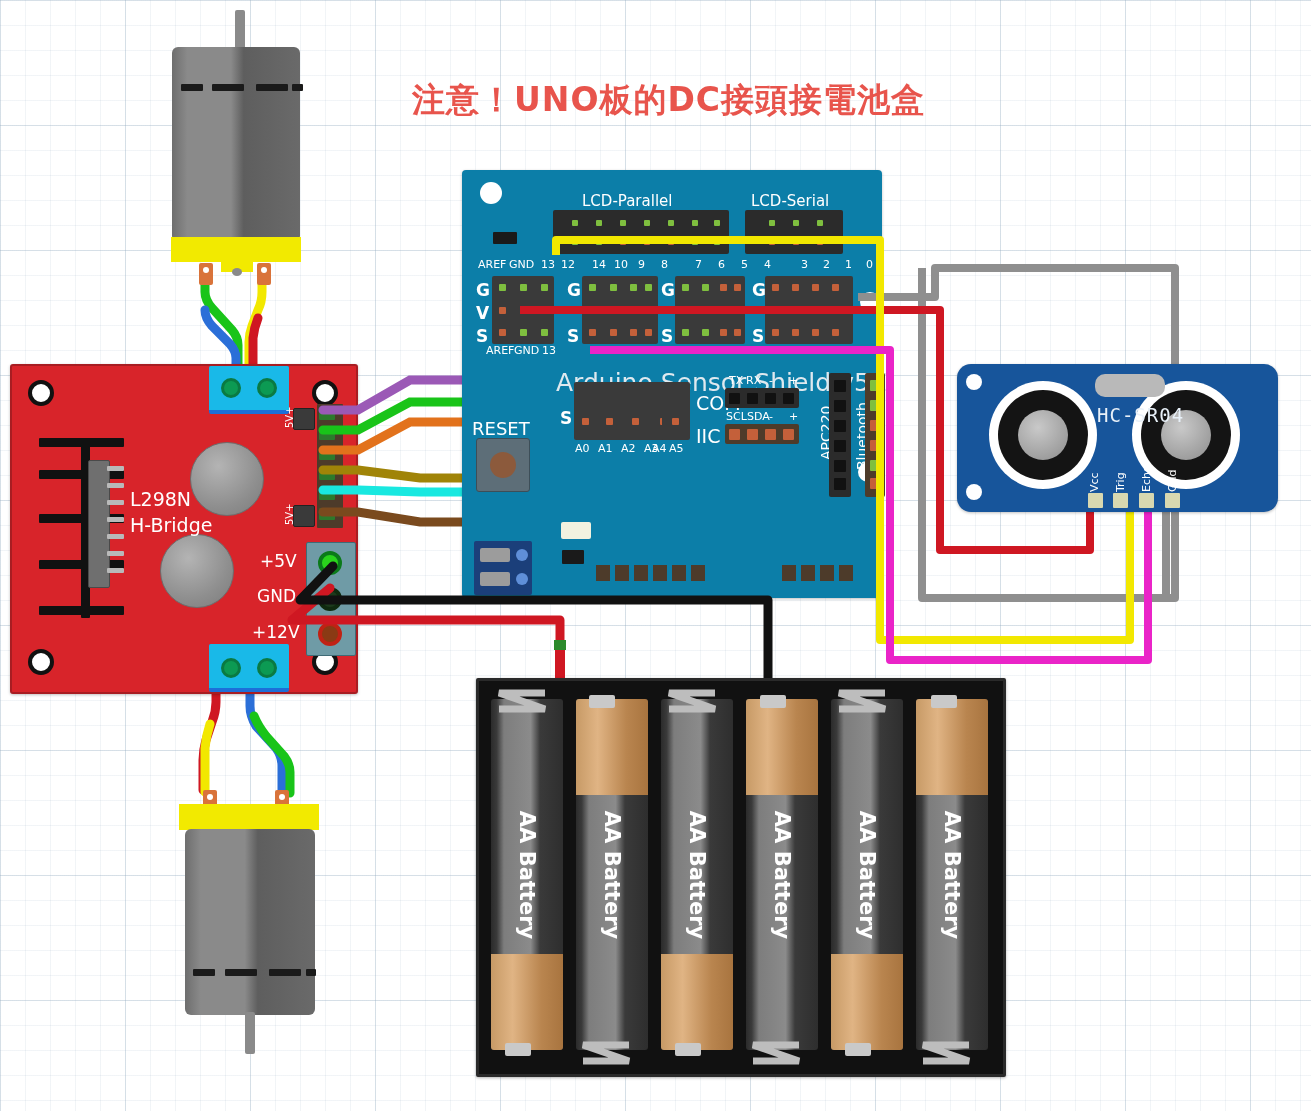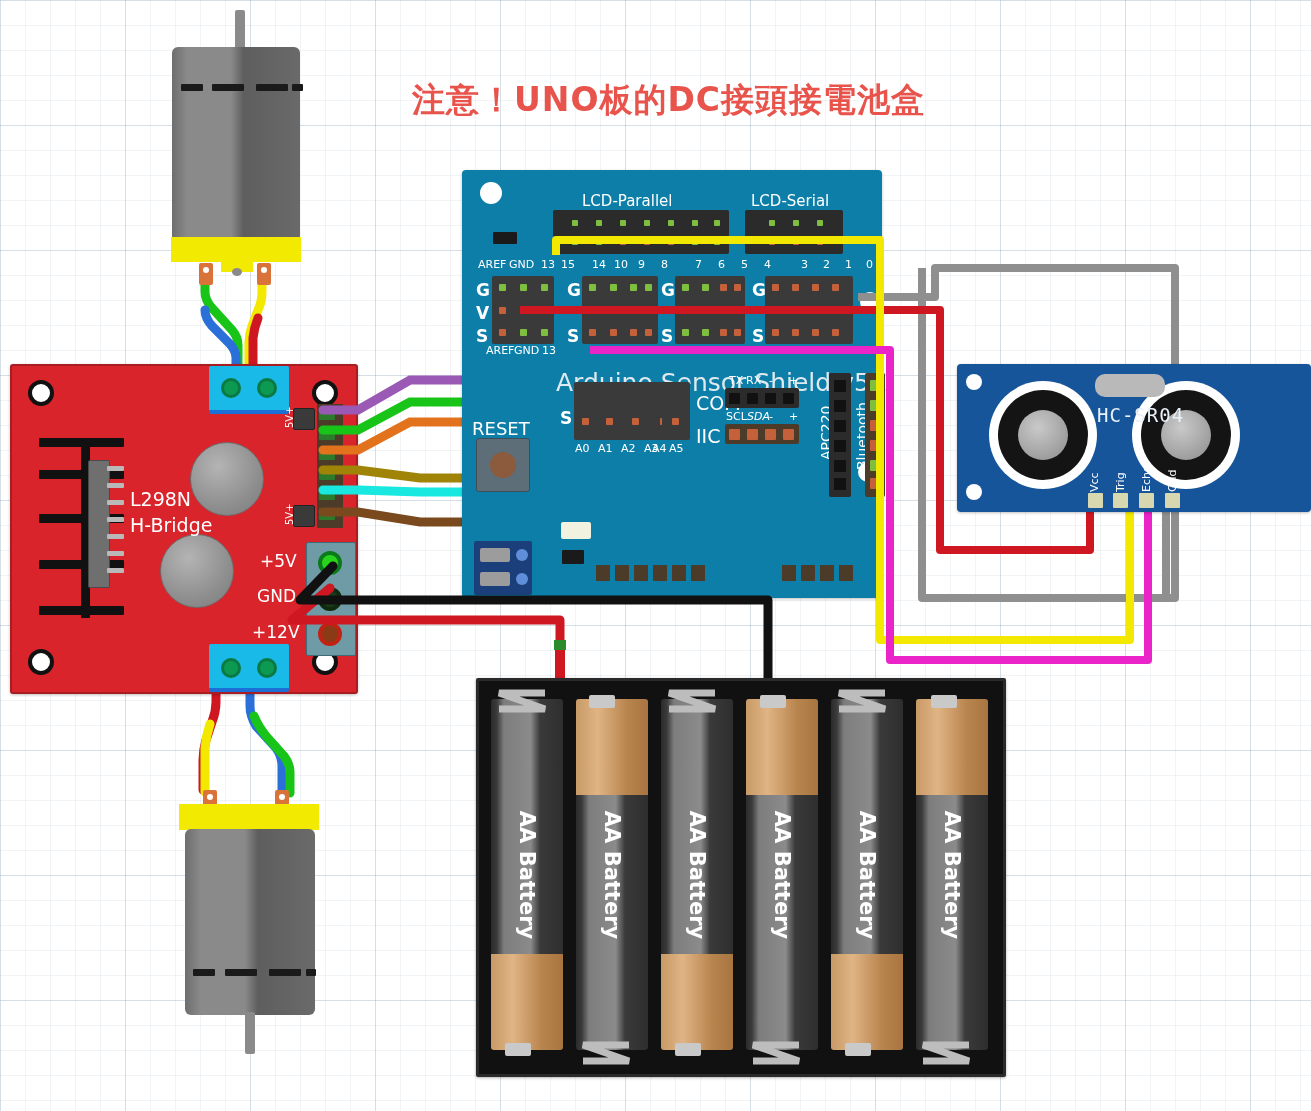--- a/index.html
+++ b/index.html
@@ -39,21 +39,21 @@
   #shield .wlbl{position:absolute;color:#fff;font-size:15px;white-space:nowrap;}
   #shield .pinno{position:absolute;color:#fff;font-size:11px;white-space:nowrap;}
   #shield .rowl{position:absolute;color:#fff;font-size:17px;font-weight:bold;}
   .hdrblk{position:absolute;background:#2b2b2b;border-radius:2px;}
   .hdot{position:absolute;width:6px;height:6px;border-radius:1px;}
   .triblk{position:absolute;background:#3a3a3a;border-radius:2px;}
   .tridot{position:absolute;width:7px;height:7px;border-radius:1px;}
   .vrot{position:absolute;color:#fff;font-size:14px;white-space:nowrap;transform:rotate(-90deg);transform-origin:left top;}
   .mini-hdr{position:absolute;background:#6b5a2a;border-radius:1px;}
   
-  #hcsr{left:957px;top:364px;width:354px;height:148px;background:#17559b;border-radius:4px;box-shadow:0 1px 3px rgba(0,0,0,.25);}
+  #hcsr{left:957px;top:364px;width:321px;height:148px;background:#17559b;border-radius:14px;box-shadow:0 1px 3px rgba(0,0,0,.25);}
   .transducer{position:absolute;width:108px;height:108px;border-radius:50%;background:#fff;}
   .transducer::before{content:"";position:absolute;left:9px;top:9px;right:9px;bottom:9px;border-radius:50%;background:#141414;}
   .transducer::after{content:"";position:absolute;left:29px;top:29px;right:29px;bottom:29px;border-radius:50%;background:radial-gradient(circle at 40% 35%,#c9c9c9,#8d8d8d);}
   #hcsr .nm{position:absolute;color:#e8f0f8;font-size:19px;font-family:"DejaVu Sans Mono","Liberation Mono",monospace;letter-spacing:1px;}
   .osc{position:absolute;background:#b9b9b9;border-radius:10px;}
   .srpad{position:absolute;width:15px;height:15px;background:#d8d8b0;border-radius:1px;}
   .srlbl{position:absolute;color:#fff;font-size:11px;white-space:nowrap;transform:rotate(-90deg);transform-origin:left top;}
   .sr-hole{position:absolute;width:16px;height:16px;border-radius:50%;background:#fff;}
   
   .motor-body{position:absolute;background:linear-gradient(to right,#6e6e6e 0%,#8a8a8a 12%,#8a8a8a 46%,#5e5e5e 56%,#6a6a6a 100%);border-radius:6px;}
@@ -226,21 +226,21 @@
       <div class="hdot" style="left:24px;top:29px;background:#c4603a;"></div>
         <div class="hdot" style="left:48px;top:29px;background:#c4603a;"></div>
       <div class="hdot" style="left:72px;top:29px;background:#c4603a;"></div>
     </div>
 
     <div class="abs" style="left:31px;top:62px;width:24px;height:12px;background:#1a1a1a;border-radius:1px;"></div>
 
     <div class="pinno" style="left:16px;top:88px;">AREF</div>
     <div class="pinno" style="left:47px;top:88px;">GND</div>
     <div class="pinno" style="left:79px;top:88px;">13</div>
-    <div class="pinno" style="left:99px;top:88px;">15</div>
+    <div class="pinno" style="left:99px;top:88px;">12</div>
     <div class="pinno" style="left:130px;top:88px;">14</div>
     <div class="pinno" style="left:152px;top:88px;">10</div>
     <div class="pinno" style="left:176px;top:88px;">9</div>
     <div class="pinno" style="left:199px;top:88px;">8</div>
     <div class="pinno" style="left:233px;top:88px;">7</div>
     <div class="pinno" style="left:256px;top:88px;">6</div>
     <div class="pinno" style="left:279px;top:88px;">5</div>
     <div class="pinno" style="left:302px;top:88px;">4</div>
     <div class="pinno" style="left:339px;top:88px;">3</div>
     <div class="pinno" style="left:361px;top:88px;">2</div>
@@ -345,21 +345,21 @@
     <div class="pinno" style="left:327px;top:204px;">+</div>
     <div class="hdrblk" style="left:263px;top:218px;width:74px;height:20px;">
       <div class="hdot" style="left:4px;top:5px;width:11px;height:11px;background:#111;"></div>
       <div class="hdot" style="left:22px;top:5px;width:11px;height:11px;background:#111;"></div>
       <div class="hdot" style="left:40px;top:5px;width:11px;height:11px;background:#111;"></div>
       <div class="hdot" style="left:58px;top:5px;width:11px;height:11px;background:#111;"></div>
     </div>
 
     <div class="wlbl" style="left:234px;top:255px;font-size:19px;">IIC</div>
     <div class="pinno" style="left:264px;top:240px;">SCL</div>
-    <div class="pinno" style="left:285px;top:240px;font-style:italic;">SDA</div>
+    <div class="pinno" style="left:285px;top:240px;">SDA</div>
     <div class="pinno" style="left:307px;top:240px;">-</div>
     <div class="pinno" style="left:327px;top:240px;">+</div>
     <div class="hdrblk" style="left:263px;top:254px;width:74px;height:20px;background:#4d3b2a;">
       <div class="hdot" style="left:4px;top:5px;width:11px;height:11px;background:#c4603a;"></div>
       <div class="hdot" style="left:22px;top:5px;width:11px;height:11px;background:#c4603a;"></div>
       <div class="hdot" style="left:40px;top:5px;width:11px;height:11px;background:#c4603a;"></div>
       <div class="hdot" style="left:58px;top:5px;width:11px;height:11px;background:#c4603a;"></div>
     </div>
 
     <div class="vrot" style="left:356px;top:290px;">APC220</div>

